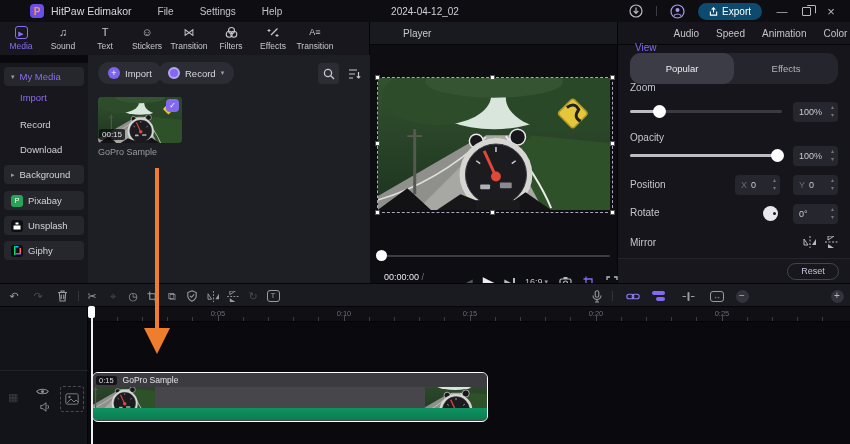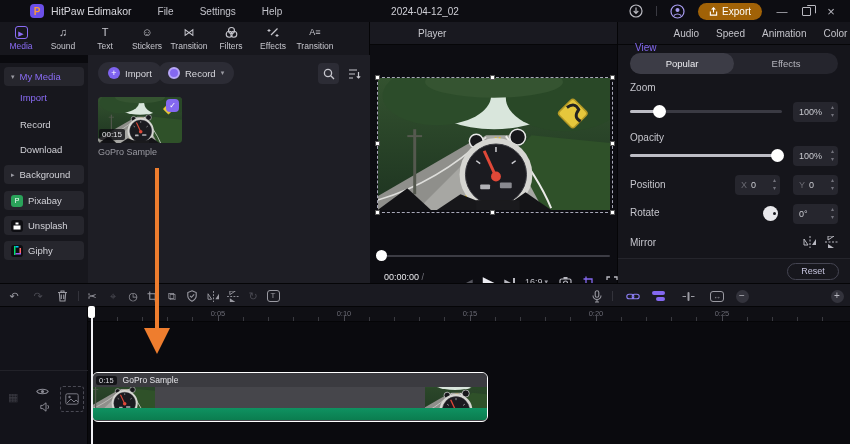--- a/index.html
+++ b/index.html
@@ -10,21 +10,21 @@
 
   
   #titlebar { left:0; top:0; width:850px; height:22px; background:#0d0d12; display:flex; align-items:center; }
   #logo { width:14px; height:14px; margin-left:30px; border-radius:4px; background:#6b4fe8;
     display:flex; align-items:center; justify-content:center; color:#f59a3c; font-size:10px; font-weight:bold; }
   .appname { font-size:10.5px; color:#d6d6dc; margin-left:7px; }
   .menuitem { font-size:10px; color:#c2c2c9; margin-left:26px; }
   #doctitle { position:absolute; left:0; right:0; text-align:center; font-size:10px; color:#cfcfd6; pointer-events:none; }
   .tb-right { position:absolute; right:0; top:0; height:22px; display:flex; align-items:center; gap:13px; padding-right:12px; }
   .tb-divider { width:1px; height:10px; background:#3a3a42; }
-  #export-btn { background:#a16207; border-radius:10px; height:17px; padding:0 11px; display:flex; align-items:center; gap:4px;
+  #export-btn { background:#0c4a6e; border-radius:10px; height:17px; padding:0 11px; display:flex; align-items:center; gap:4px;
     color:#fff; font-size:10px; }
   .winctl { color:#b9b9c0; font-size:11px; width:14px; text-align:center; }
   .restore-sq { width:9px; height:9px; border:1px solid #b9b9c0; border-radius:1px; position:relative; }
   .restore-sq::before { content:""; position:absolute; left:2px; top:-3px; width:9px; height:9px; border:1px solid #b9b9c0; border-radius:1px;
     clip-path:polygon(20% 0,100% 0,100% 80%,80% 80%,80% 20%,20% 20%); }
 
   
   #ribbon { left:0; top:22px; width:370px; height:33px; background:#17171d; display:flex; border-right:1px solid #050507; }
   .rtab { width:42px; padding-top:4px; display:flex; flex-direction:column; align-items:center; gap:2px; color:#c6c6cd; }
   .rtab .ric { font-size:11px; height:13px; line-height:13px; }
@@ -52,21 +52,21 @@
   #thumb { position:absolute; left:10px; top:42px; width:84px; height:46px; border-radius:4px; overflow:hidden; background:#333; }
   #thumb-check { position:absolute; left:78px; top:44px; width:13px; height:13px; border-radius:4px; background:#8468f0;
     color:#fff; font-size:8px; text-align:center; line-height:13px; }
   #thumb-dur { position:absolute; left:11px; top:74px; background:rgba(12,12,16,.8); border-radius:2px; font-size:8px;
     color:#e2e2e6; padding:1px 3px; }
   #thumb-name { position:absolute; left:10px; top:92px; font-size:9px; color:#9a9aa2; }
 
   
   #player { left:370px; top:22px; width:248px; height:261px; background:#0d0d12; border-right:1px solid #050507; }
   #player-head { height:23px; background:#191920; border-bottom:1px solid #060608; display:flex; align-items:center; }
-  #player-head span { font-size:10px; color:#c8c8ce; margin-left:17px;padding-left:31px; }
+  #player-head span { font-size:10px; color:#c8c8ce; margin-left:2px;padding-left:31px; }
   #video-wrap { position:absolute; left:8px; top:56px; width:234px; height:134px; outline:1px dashed rgba(220,220,240,.75); }
   .handle { position:absolute; width:5px; height:5px; background:#fff; border:1px solid #555; }
   #seek { position:absolute; left:10px; top:233px; width:230px; height:2px; background:#3c3c44; border-radius:1px; }
   #seek-knob { position:absolute; left:6px; top:228px; width:11px; height:11px; border-radius:50%; background:#fff; }
   #pctrl { position:absolute; left:0; top:242px; width:248px; height:36px; display:flex; align-items:center; }
   #timecode { font-size:9px; margin-left:14px; }
   #timecode .cur { color:#e8e8ec; font-weight:normal; }
   #timecode .tot { color:#72727b; }
   .trans { display:flex; align-items:center; margin-left:16px; gap:10px; }
   .prev-ic { color:#56565e; font-size:10px; }
@@ -74,21 +74,21 @@
   .next-ic { color:#b9b9c1; font-size:10px; display:flex; align-items:center; }
   .next-ic i { width:2px; height:9px; background:#b9b9c1; margin-left:1px; }
   #ratio { font-size:9px; color:#c0c0c7; margin-left:10px; display:flex; gap:2px; align-items:center; }
   .pic-btn { margin-left:11px; display:flex; }
 
   
   #inspector { left:618px; top:22px; width:232px; height:261px; background:#15151b; }
   #insp-tabs { height:23px; display:flex; align-items:center; gap:17px; padding-left:17px; border-bottom:1px solid #060608; }
   #insp-tabs span { font-size:10px; color:#c3c3ca; }
   #insp-tabs span.active { color:#8468f0;margin-top:28px; }
-  #seg { position:absolute; left:12px; top:31px; width:208px; height:21px; background:#25252d; border-radius:11px; display:flex; }
+  #seg { position:absolute; left:12px; top:31px; width:208px; height:31px; background:#25252d; border-radius:11px; display:flex; }
   .seg-opt { flex:1; display:flex; align-items:center; justify-content:center; font-size:9.5px; color:#b4b4bc; }
   .seg-opt.sel { background:#3c3c46; border-radius:11px; color:#ececf0; }
   .prop-label { position:absolute; left:13px; font-size:10px; color:#c6c6cd; }
   .slider-track { position:absolute; height:3px; border-radius:2px; background:#3a3a43; }
   .slider-fill { position:absolute; height:3px; border-radius:2px; background:#bdbdc5; }
   .slider-knob { position:absolute; width:13px; height:13px; border-radius:50%; background:#fff; }
   .valbox { position:absolute; width:45px; height:20px; background:#26262e; border-radius:4px; display:flex; align-items:center;
     font-size:9px; color:#c9cad0; padding-left:6px; }
   .valbox .step { position:absolute; right:4px; top:1px; display:flex; flex-direction:column; line-height:8px; font-size:6px; color:#72727b; }
   .valbox .axis { color:#6a6a72; margin-right:4px; }

